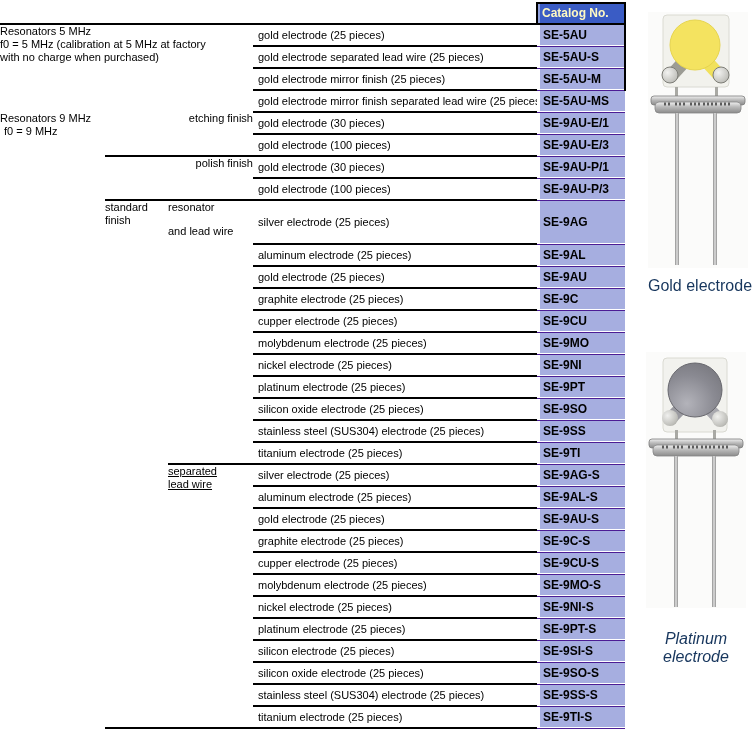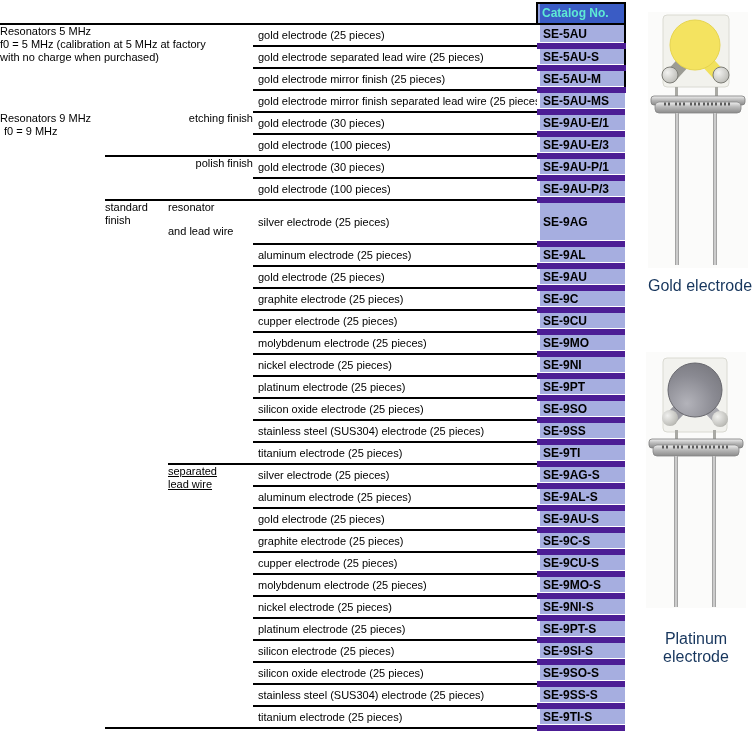--- a/index.html
+++ b/index.html
@@ -15,27 +15,27 @@
   }
   .cat-table td {
     font-size:11px; line-height:13px; color:#000;
     padding:0; vertical-align:middle; white-space:nowrap; overflow:hidden;
   }
   .cat-table tr { height:22px; }
   .cat-table tr.tall { height:44px; }
   .cat-table tr.hrow { height:21px; }
   td.topblank { border-bottom:2px solid #000; }
   td.cathead {
-    background:#3a5cc5; color:#5eead4; font-weight:bold; font-size:12px;
+    background:#3a5cc5; color:#fef9c3; font-weight:bold; font-size:12px;
     border:2px solid #000; padding-left:4px;
     box-shadow: inset 2px 0 0 #8fa0dd;
   }
   td.d { border-bottom:2px solid #000; padding-left:5px; }
   td.c {
-    background:#a6aee0; border-bottom:6px solid #4c1d95;
+    background:#a6aee0; border-bottom:1px solid #4c1d95;
     font-weight:bold; font-size:12px; padding-left:6px;
     box-shadow: inset 3px 0 0 #ffffff, inset 0 -1px 0 #ffffff;
     margin-left: 32px;
   }
   td.rb { border-right:2px solid #000; }
   td.g { vertical-align:top; }
   td.bb { border-bottom:2px solid #000; }
   .res5 { line-height:23px; padding-top:3px; padding-left:4px; }
   .res9 { line-height:23px; padding-top:4px; padding-left:4px; }
   .res9 .l2 { padding-left:4px; }
@@ -47,21 +47,21 @@
   .lbl-line { display:block; }
   
   .photo { position:absolute; }
   .photo-gold { left:648px; top:12px; }
   .photo-pt   { left:646px; top:352px; }
   .caption {
     position:absolute; width:110px; text-align:center;
     color:#17365d; font-size:16px;
   }
   .caption-gold { left:645px; top:277px; }
-  .caption-pt   { left:641px; top:630px; }
+  .caption-pt   { left:641px; top:630px;font-style:italic; }
 </style>
 </head>
 <body>
 
 <div class="canvas">
 
   <table class="cat-table">
     <colgroup>
       <col style="width:105px">
         <col style="width:63px">

